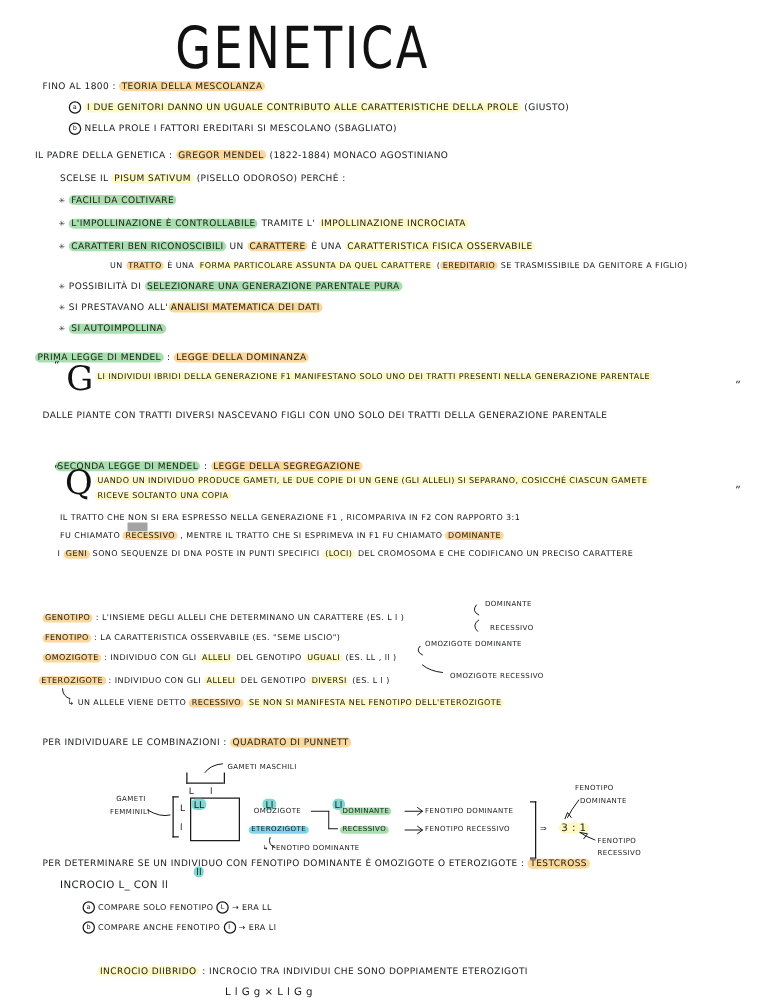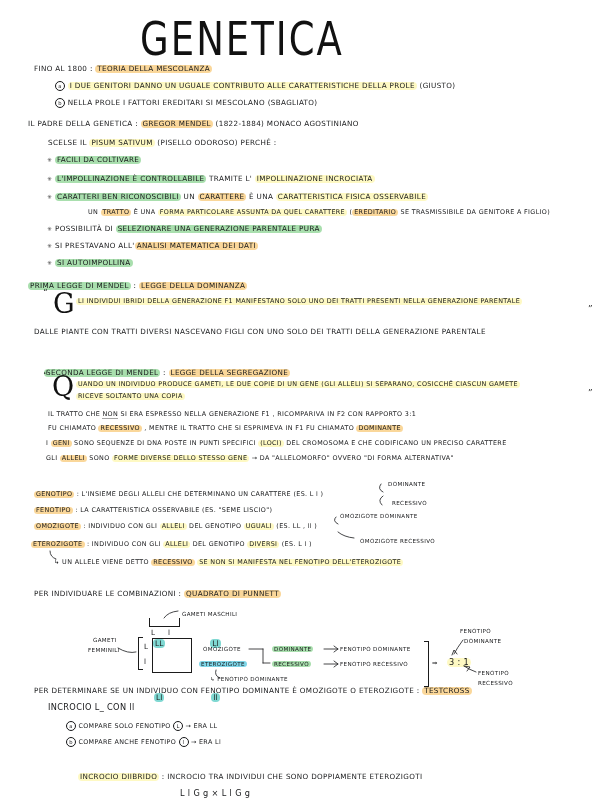--- a/index.html
+++ b/index.html
@@ -73,21 +73,21 @@
     line-height:1;
   }
   .qopen{position:absolute;font-size:9px;color:#222;font-family:"DejaVu Serif",serif;}
   .qclose{position:absolute;font-size:9px;color:#222;font-family:"DejaVu Serif",serif;}
 
   
   .punnett{
     position:absolute;
     border:1.1px solid #1b1b1b;
     display:grid;
-    grid-template-columns:1fr 1fr;
+    grid-template-columns:1fr 1fr 1fr;
     grid-template-rows:1fr 1fr;
     width:38px;height:33px;gap:45px;
   }
   .punnett div{
     display:flex;align-items:center;justify-content:center;
     font-size:7.5px;
   }
   .pcell span{background:#7fd8d2;border-radius:4px;padding:0 2px;display:inline-block;}
 
   .bracket{
@@ -101,21 +101,21 @@
     position:absolute;
     border-right:1.1px solid #1b1b1b;
     border-top:1.1px solid #1b1b1b;
     border-bottom:1.1px solid #1b1b1b;
     width:4px;
   }
   .hline{position:absolute;border-top:1.1px solid #1b1b1b;}
   .vline{position:absolute;border-left:1.1px solid #1b1b1b;}
 
   svg.ink{position:absolute;left:0;top:0;width:612px;height:804px;pointer-events:none;}
-  .und{border-bottom:1px solid #a3a3a3;}
+  .und{border-bottom:7px solid #a3a3a3;}
 </style>
 </head>
 <body>
 
 <div id="page">
 
   <div class="title">GENETICA</div>
 
   <div class="row" style="left:34px;top:64px;">
     <span>FINO AL 1800 :</span>
@@ -237,27 +237,20 @@
   </div>
 
   <div class="row sm" style="left:46px;top:439px;">
     <span>I</span>
     <span class="hl or">GENI</span>
     <span>SONO SEQUENZE DI DNA POSTE IN PUNTI SPECIFICI</span>
     <span class="hl bl">(LOCI)</span>
     <span>DEL CROMOSOMA E CHE CODIFICANO UN PRECISO CARATTERE</span>
   </div>
 
-  <div class="row sm" style="left:46px;top:454px;">
-    <span>GLI</span>
-    <span class="hl or">ALLELI</span>
-    <span>SONO</span>
-    <span class="hl bl">FORME DIVERSE DELLO STESSO GENE</span>
-    <span>→ DA "ALLELOMORFO" OVVERO "DI FORMA ALTERNATIVA"</span>
-  </div>
 
   <div class="row sm" style="left:34px;top:490px;">
     <span class="hl or">GENOTIPO</span>
     <span>: L'INSIEME DEGLI ALLELI CHE DETERMINANO UN CARATTERE</span>
     <span>(ES.  L l )</span>
   </div>
   <div class="row xs" style="left:388px;top:481px;">DOMINANTE</div>
   <div class="row xs" style="left:392px;top:500px;">RECESSIVO</div>
 
   <div class="row sm" style="left:34px;top:506px;">

